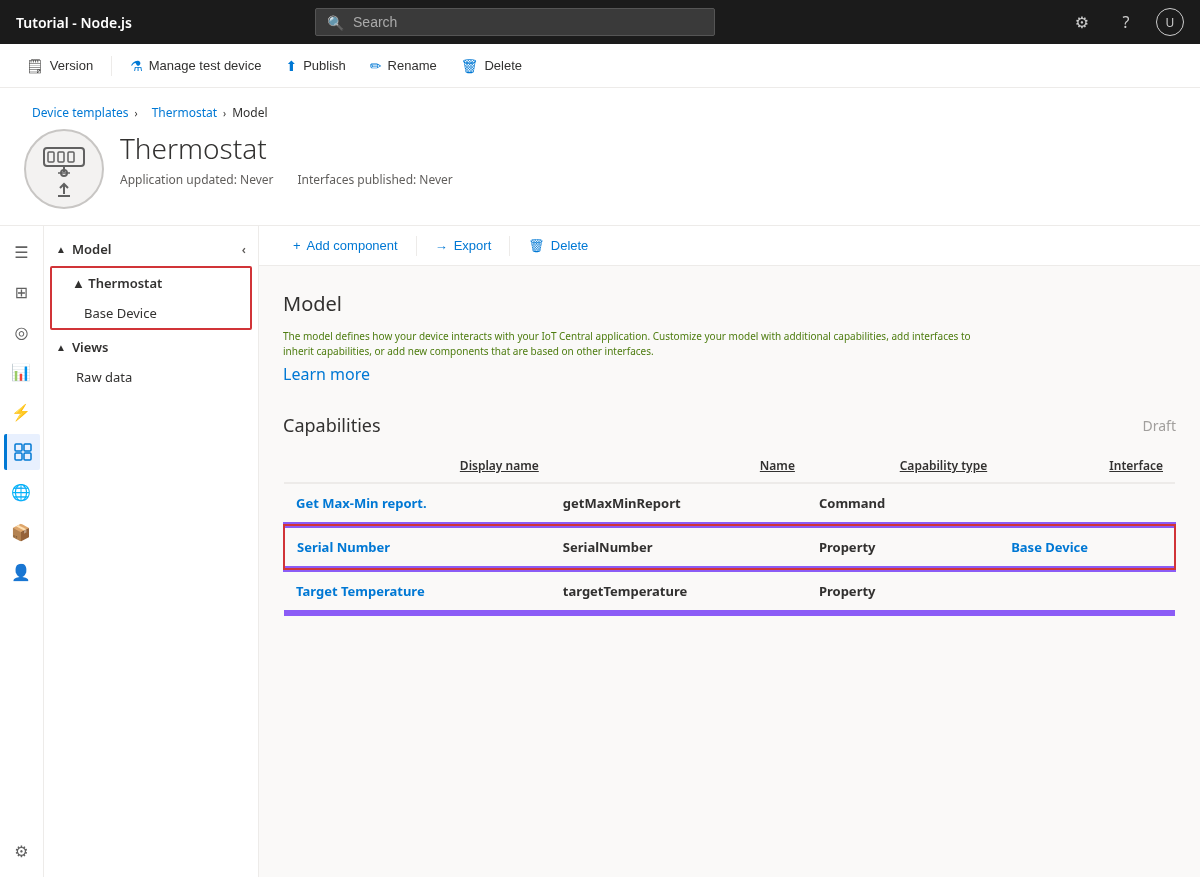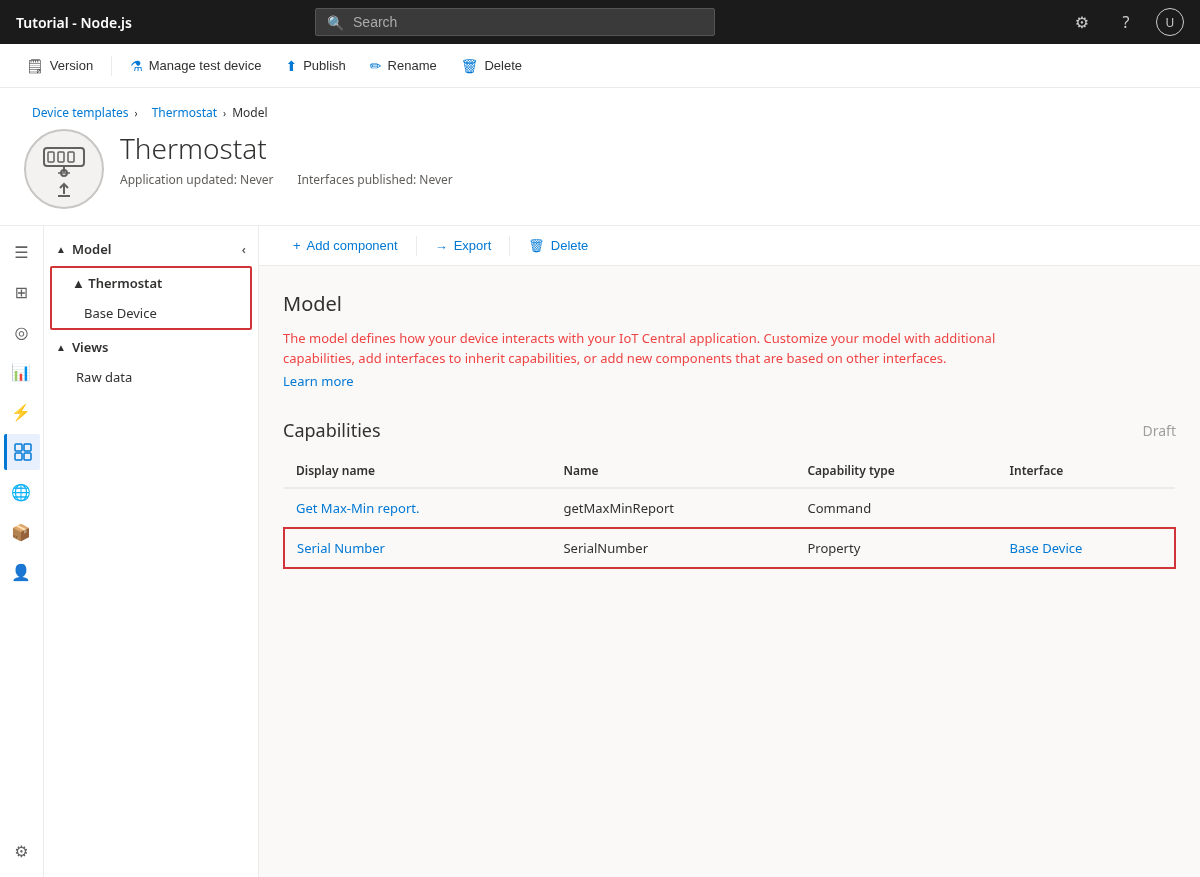--- a/index.html
+++ b/index.html
@@ -52,32 +52,32 @@
     .device-title { font-size: 28px; font-weight: 300; margin-bottom: 4px; }
     .header-meta { display: flex; gap: 24px; font-size: 12px; color: #605e5c; }
 
     
     .sub-cmdbar { background: #fff; padding: 8px 24px; border-bottom: 1px solid #edebe9; display: flex; align-items: center; gap: 4px; }
     .sub-cmd-btn { display: flex; align-items: center; gap: 6px; padding: 4px 10px; cursor: pointer; border: none; background: transparent; font-size: 13px; color: #0078d4; border-radius: 2px; }
 
     
     .model-content { padding: 24px; }
     .section-title { font-size: 20px; font-weight: 400; margin-bottom: 12px; }
-    .section-desc { font-size: 13px; color: #ef4444; line-height: 1.5; margin-bottom: 4px; max-width: 720px; }
-    .learn-more { color: #0078d4; font-size: 13px; cursor: pointer; text-decoration: none; display: flex; align-items: center; gap: 4px; }
+    .section-desc { font-size: 10px; color: #4d7c0f; line-height: 1.5; margin-bottom: 4px; max-width: 720px; }
+    .learn-more { color: #0078d4; font-size: 16px; cursor: pointer; text-decoration: none; display: flex; align-items: center; gap: 4px; }
 
     
     .capabilities-header { display: flex; align-items: center; justify-content: space-between; margin-top: 28px; margin-bottom: 12px; }
     .capabilities-title { font-size: 18px; font-weight: 400; }
     .draft-badge { font-size: 14px; color: #a19f9d; }
 
     
     .cap-table { width: 100%; border-collapse: collapse; }
-    .cap-table th { text-align: left; font-size: 12px; font-weight: 600; color: #323130; padding: 8px 12px; border-bottom: 2px solid #edebe9; }
-    .cap-table td { padding: 10px 12px; font-size: 13px; border-bottom: 1px solid #8b5cf6; vertical-align: middle; }
+    .cap-table th { text-align: right; font-size: 12px; font-weight: 600; color: #323130; padding: 8px 12px; border-bottom: 2px solid #edebe9; text-decoration: underline; }
+    .cap-table td { padding: 10px 12px; font-size: 13px; border-bottom: 6px solid #8b5cf6; vertical-align: middle; font-weight: bold; }
     .cap-table td a { color: #0078d4; text-decoration: none; cursor: pointer; }
     .highlighted-row td { background: transparent; margin-left: 40px; }
     .highlighted-row { outline: 2px solid #d13438; outline-offset: -1px; }
     .highlighted-row td:first-child { border-left: 2px solid #d13438; }
     .highlighted-row td:last-child { border-right: 2px solid #d13438; }
   </style>
 </head>
 <body>
 
 <div class="topbar">
@@ -242,17 +242,23 @@
               <td>getMaxMinReport</td>
               <td>Command</td>
               <td></td>
             </tr>
             <tr class="highlighted-row" style="border: 2px solid rgb(209, 52, 56); outline: rgb(209, 52, 56) solid 2px; outline-offset: -1px;">
               <td><a href="#">Serial Number</a></td>
               <td>SerialNumber</td>
               <td>Property</td>
               <td style="color: rgb(0, 120, 212); cursor: pointer;">Base Device</td>
             </tr>
+            <tr>
+              <td><a href="#">Target Temperature</a></td>
+              <td>targetTemperature</td>
+              <td>Property</td>
+              <td></td>
+            </tr>
           </tbody>
       </table>
     </div>
   </div>
 </div>
 
 </body></html>

